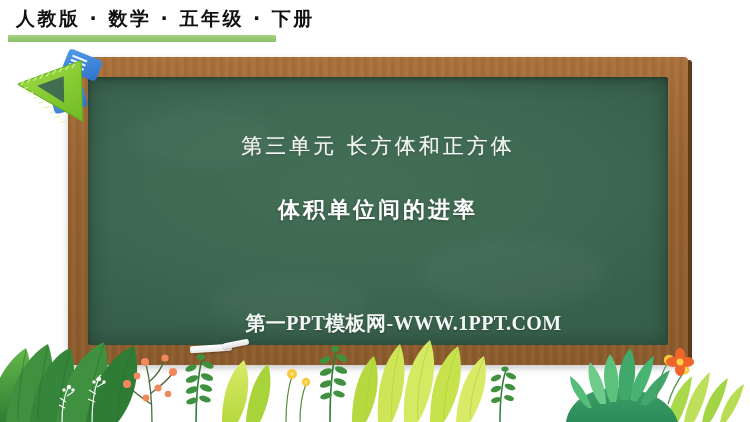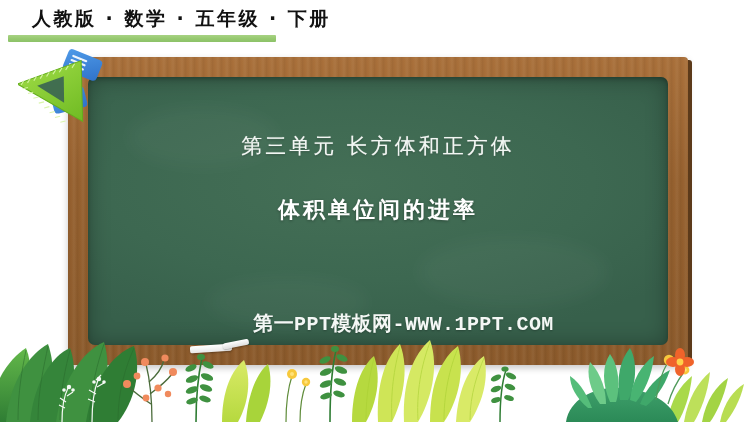--- a/index.html
+++ b/index.html
@@ -28,21 +28,20 @@
   }
   .header-text {
     position: absolute;
     left: 16px; top: 6px;
     font-size: 19px;
     font-weight: bold;
     color: #111111;
     letter-spacing: 2.5px;
     white-space: nowrap;
     font-family: "DejaVu Sans", "Liberation Sans", sans-serif;
-    margin-left: 16px;
   }
   .header-bar {
     position: absolute;
     left: 8px; top: 35px;
     width: 268px; height: 7px;
     background: linear-gradient(180deg, #a7d283 0%, #96c86f 55%, #8cc268 100%);
     border-radius: 1px;
   }
 
   
@@ -65,21 +64,21 @@
     width: 4px; height: 304px;
     background: #5c3a1a;
     border-radius: 0 3px 3px 0;
   }
   .board-inner {
     position: absolute;
     left: 20px; top: 20px;
     width: 580px; height: 268px;
     background:
       radial-gradient(ellipse 70% 60% at 45% 40%, #446f56 0%, #3d6851 60%, #37604b 100%);
-    border-radius: 7px;
+    border-radius: 2px;
     box-shadow: inset 0 0 22px rgba(0,0,0,0.30), inset 0 2px 4px rgba(0,0,0,0.25);
     overflow: hidden;
   }
   
   .smudge {
     position: absolute;
     border-radius: 50%;
     background: rgba(255,255,255,0.030);
     filter: blur(8px);
     pointer-events: none;
@@ -115,21 +114,21 @@
   }
   .watermark {
     position: absolute;
     left: 0; top: 233px;
     width: 596px;
     text-align: center;
     color: #f4f7f5;
     font-size: 20px;
     font-weight: bold;
     letter-spacing: 0.4px;
-    font-family: Liberation Mono, monospace;
+    font-family: Liberation Serif, serif;
     text-shadow: 0 1px 2px rgba(0,0,0,0.25);
     white-space: nowrap;
     padding-left: 35px;
   }
 
   
   .chalk {
     position: absolute;
     left: 122px; top: 288px;
     width: 42px; height: 7px;

